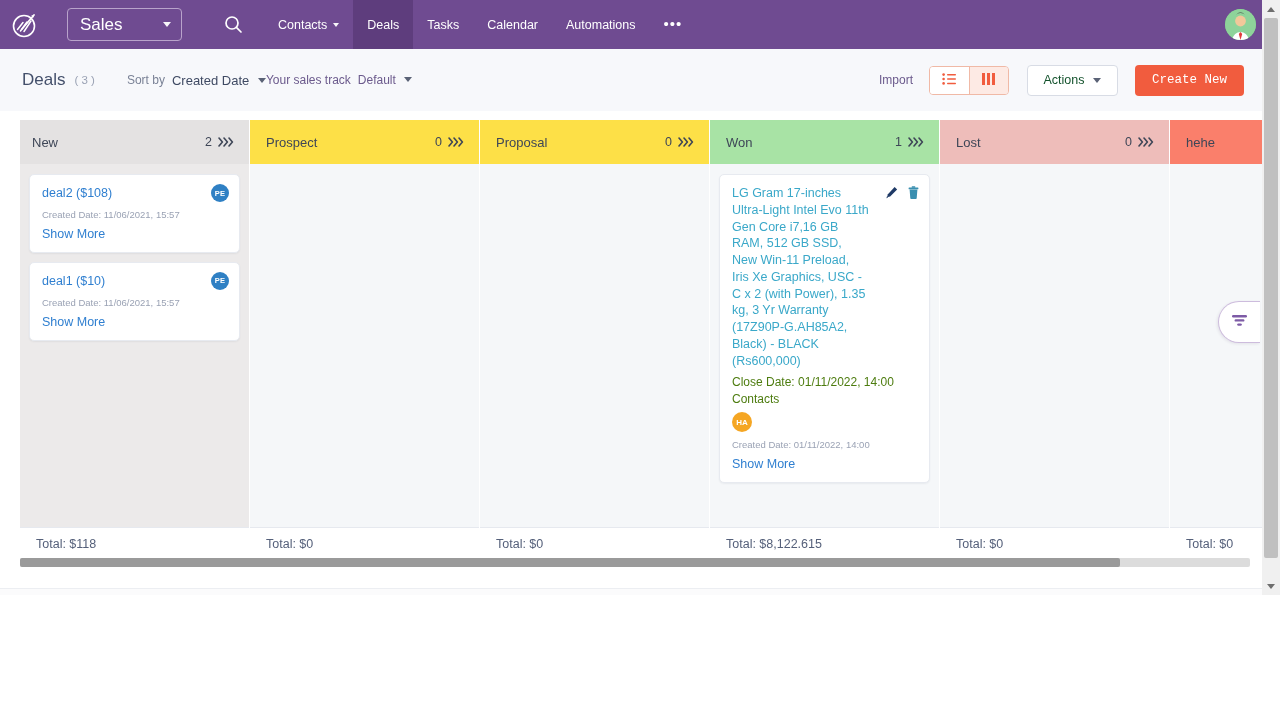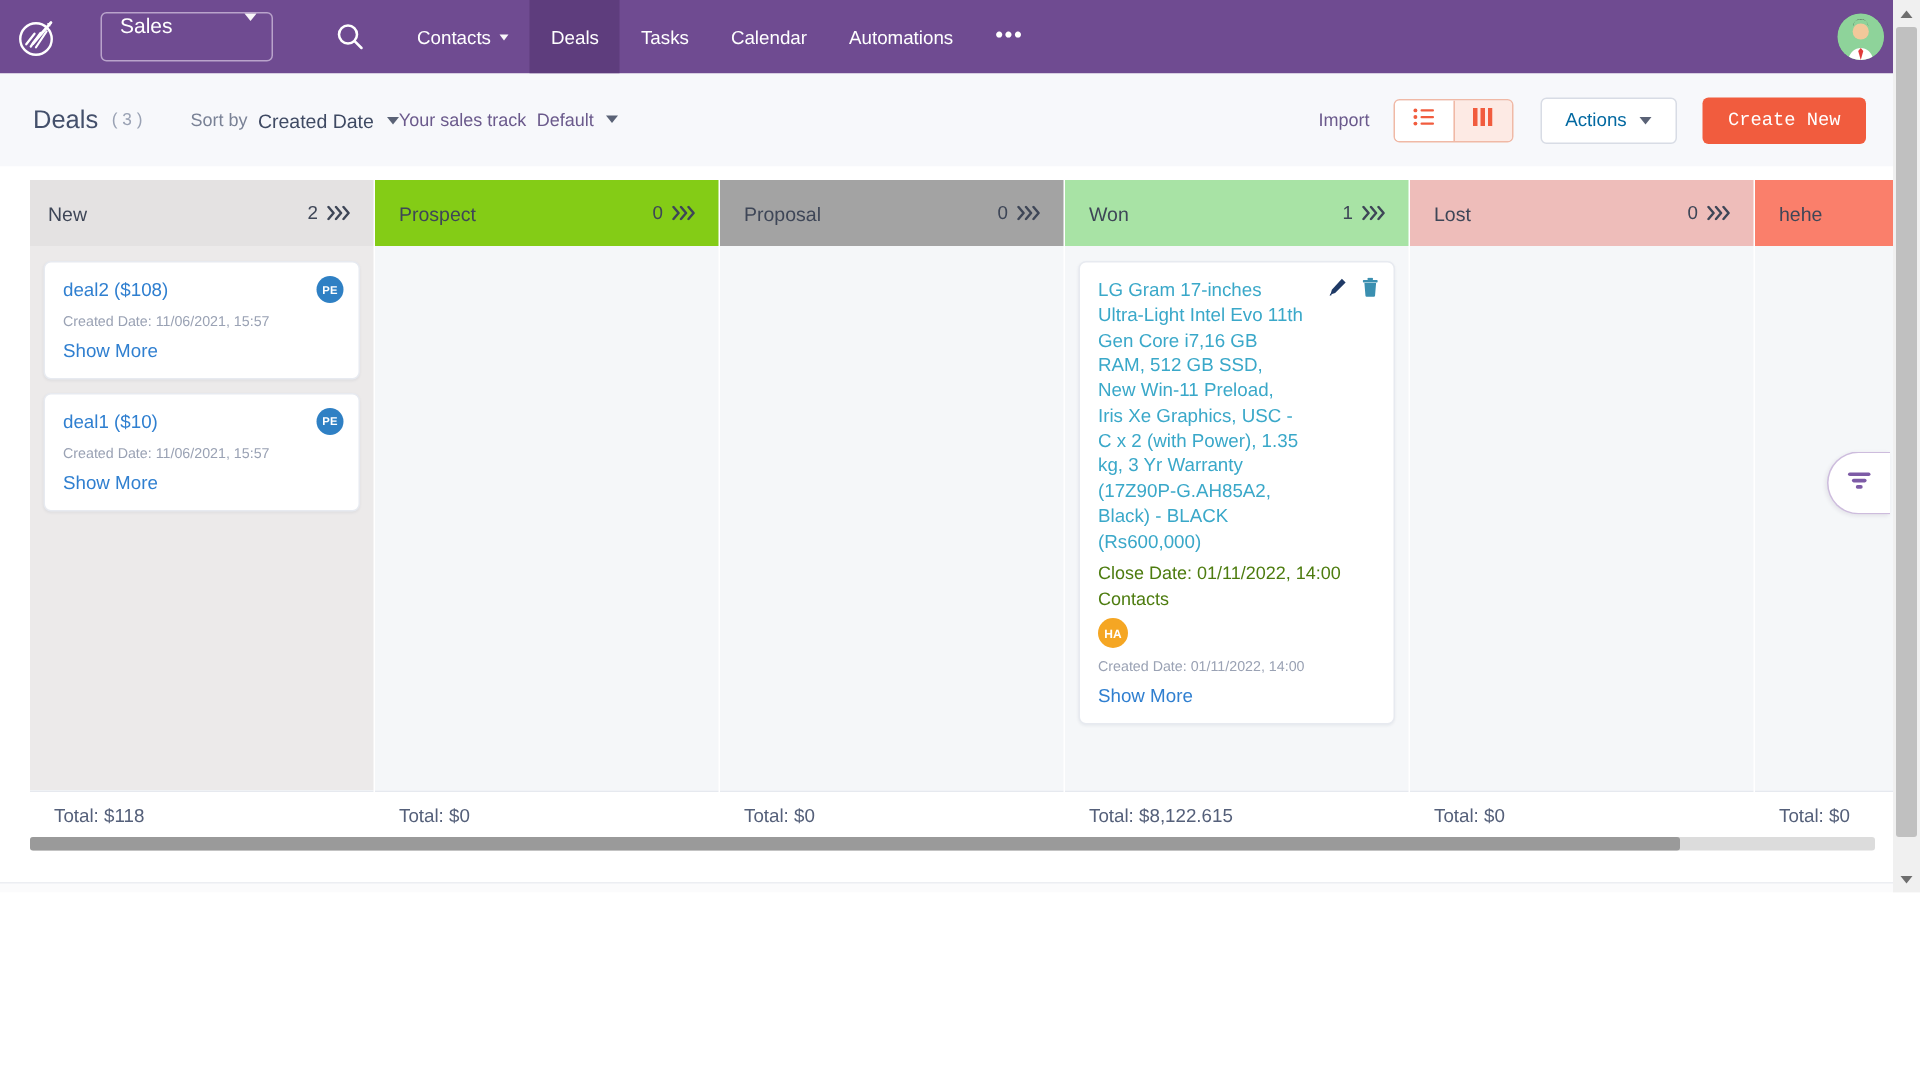--- a/index.html
+++ b/index.html
@@ -14,22 +14,22 @@
   
   .topnav {
     position: absolute; top:0; left:0; width:1280px; height:49px;
     background:#6f4b91; display:flex; align-items:center;
   }
   .logo { width:50px; height:49px; display:flex; align-items:center; justify-content:center; }
   .logo svg { display:block; }
   .track-select {
     margin-left:17px; width:115px; height:33px;
     border:1px solid #b9a3cb; border-radius:4px;
-    display:flex; align-items:flex-start; justify-content:space-between;
-    padding:0 10px 0 12px; color:#ffffff; font-size:14px;
+    display:flex; align-items:center; justify-content:space-between;
+    padding:0 10px 0 12px; color:#ffffff; font-size:17px;
   }
   .chev { width:0;height:0; border-left:4px solid transparent; border-right:4px solid transparent;
           border-top:5px solid #ffffff; opacity:.95; }
   .chev.small { border-left-width:3.5px; border-right-width:3.5px; border-top-width:4.5px; }
   .nav-search { margin-left:34px; width:34px; height:34px; display:flex; align-items:center; justify-content:center; }
   .nav-items { display:flex; align-items:center; height:49px; margin-left:14px; }
   .nav-item {
     height:49px; display:flex; align-items:center; gap:6px;
     padding:0 14px; color:#ffffff; font-size:12.5px; white-space:nowrap;
   }
@@ -55,21 +55,21 @@
   .track-val { margin-left:7px; font-size:12px; color:#6b5a8c; }
   .tb-right { margin-left:auto; display:flex; align-items:center; padding-right:18px; }
   .import-lnk { font-size:12px; color:#6b5a8c; margin-right:16px; }
   .viewtoggle { display:flex; border:1px solid #f0b9a6; border-radius:4px; overflow:hidden; height:29px; }
   .vt-btn { width:39px; height:27px; display:flex; align-items:center; justify-content:center; background:#ffffff; }
   .vt-btn.active { background:#fdeae4; }
   .vt-btn + .vt-btn { border-left:1px solid #f0b9a6; }
   .actions-btn {
     margin-left:18px; height:31px; min-width:91px; border:1px solid #d8dce5; border-radius:4px;
     background:#ffffff; display:flex; align-items:center; justify-content:center; gap:9px;
-    font-size:12.5px; color:#0369a1; padding:0 12px;
+    font-size:12.5px; color:#14532d; padding:0 12px;
   }
   .create-btn {
     margin-left:17px; height:31px; border-radius:4px; background:#f15c3e; color:#ffffff;
     display:flex; align-items:center; justify-content:center; padding:0 17px; font-size:12.5px;font-family:Liberation Mono, monospace;
   }
 
   
   .board { position:absolute; top:111px; left:0; width:1262px; height:449px; background:#ffffff; }
   .board-inner { position:absolute; left:20px; top:9px; width:1230px; height:440px; display:flex; }
   .col { width:229px; flex:0 0 229px; display:flex; flex-direction:column; height:440px; }
@@ -102,23 +102,23 @@
   .contact-chip {
     width:20px; height:20px; border-radius:50%; background:#f5a623; color:#ffffff;
     font-size:8px; font-weight:bold; display:flex; align-items:center; justify-content:center;
     margin-top:6px;
   }
   .card-tools { position:absolute; right:10px; top:10px; display:flex; gap:10px; align-items:center; }
 
   
   .c-new    { background:#e4e2e2;padding-left:12px; }
   .c-new-b  { background:#eceaea; }
-  .c-prospect   { background:#84cc16; }
+  .c-prospect   { background:#fde047; }
   .c-prospect-b { background:#f5f7f9; }
-  .c-proposal   { background:#a3a3a3; }
+  .c-proposal   { background:#fde047; }
   .c-proposal-b { background:#f5f7f9; }
   .c-won    { background:#a8e3a5; }
   .c-won-b  { background:#f5f7f9; }
   .c-lost   { background:#eebdba; }
   .c-lost-b { background:#f5f7f9; }
   .c-hehe   { background:#fa7f6b; }
   .c-hehe-b { background:#f5f7f9; }
 
   
   .filter-tab {

